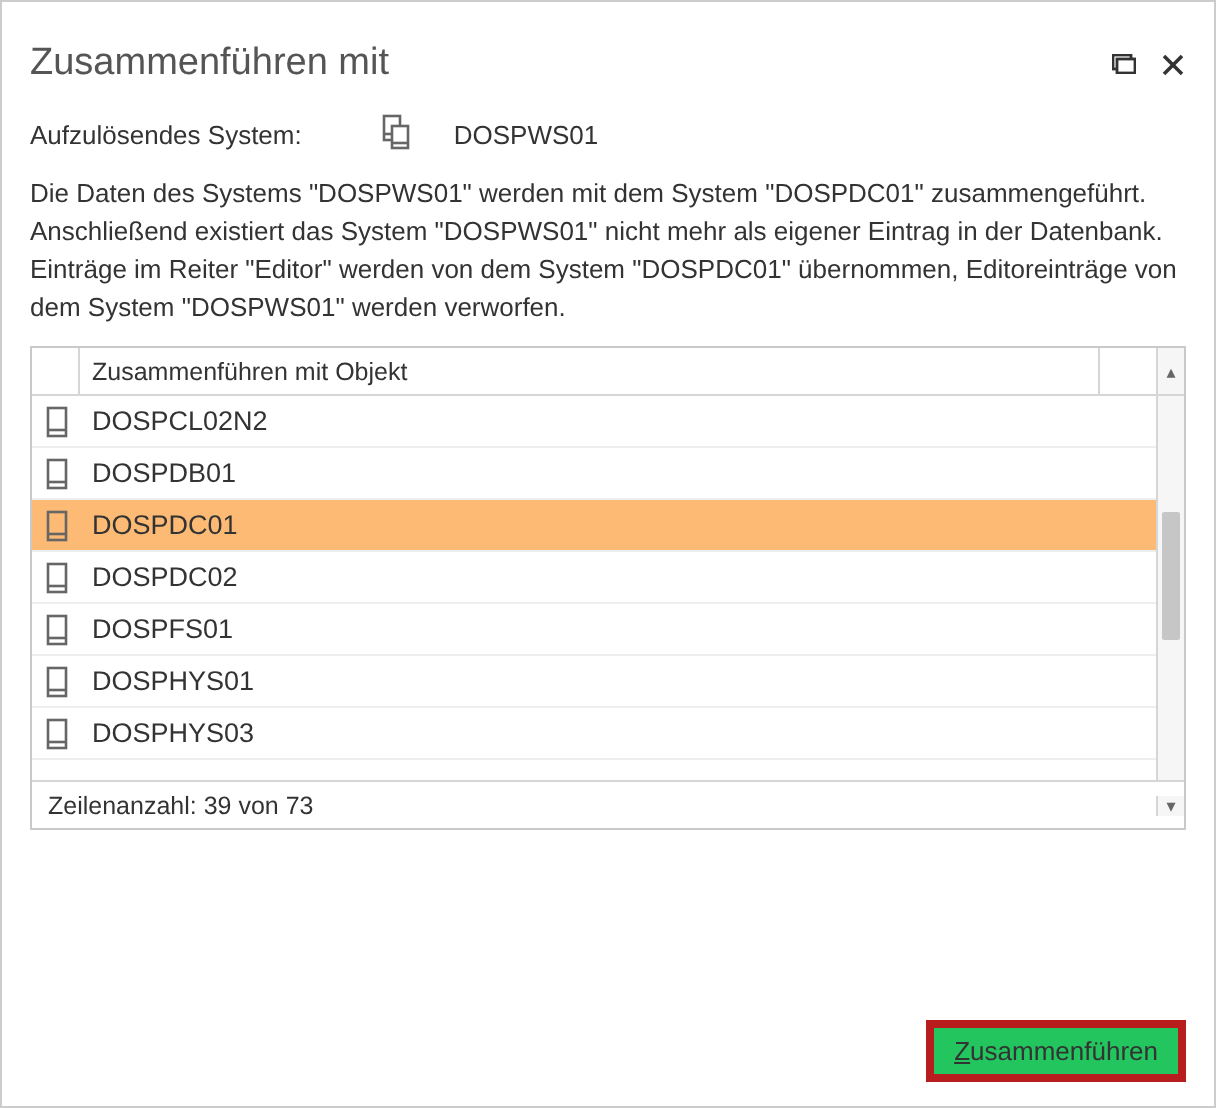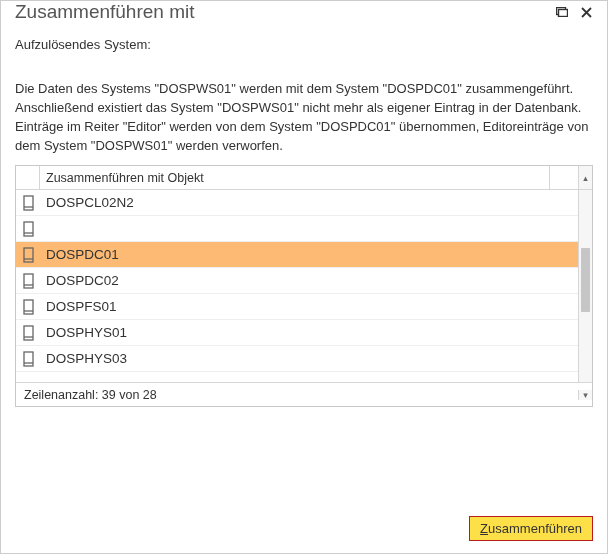--- a/index.html
+++ b/index.html
@@ -2,27 +2,27 @@
 <html><head>
 <meta charset="utf-8">
 <style>
   * { box-sizing: border-box; }
   html, body { margin:0; padding:0; }
   body {
     width:608px; height:554px;
     font-family: "Segoe UI", Arial, sans-serif;
     font-size:13px; color:#333; background:#fff;
   }
-  .dialog { border:1px solid #ccc; width:608px; height:554px; padding:0 14px; position:relative; }
+  .dialog { border:1px solid #ccc; width:608px; height:554px; padding:20px 14px; position:relative; }
   .titlebar { display:flex; align-items:center; justify-content:space-between; margin-bottom:10px;}
   .title { font-size:19px; color:#555; font-weight:400;}
   .winbtns { display:flex; gap:10px; align-items:center; }
   .winbtn { width:14px; height:14px; display:flex; align-items:center; justify-content:center; font-size:13px; color:#333; cursor:pointer; }
   .winbtn svg { display:block; }
-  .resolving { display:flex; align-items:center; gap:40px; margin:14px 0 28px 0; color:#333;}
+  .resolving { display:flex; align-items:center; gap:40px; margin:14px 0 10px 0; color:#333;}
   .resolving-label { }
   .resolving-value { display:flex; align-items:center; gap:22px; }
   .device-sm { width:14px; height:18px; }
   .desc { line-height:1.45; color:#333; margin-bottom:10px; }
   .table-wrap { border:1px solid #c9c9c9; height:242px; position:relative; display:flex; flex-direction:column; }
   .thead { display:flex; border-bottom:1px solid #d6d6d6; background:#fff; height:24px; align-items:stretch;}
   .th { border-right:1px solid #d6d6d6; display:flex; align-items:center; padding:0 6px; color:#333; font-size:12.5px;}
   .th.icon { width:24px; }
   .th.name { flex:1; }
   .th.end { width:28px; border-right:none;}
@@ -33,21 +33,21 @@
   .row.sel { background:#fdba74; }
   .row .cell-icon { width:24px; display:flex; align-items:center; justify-content:center; }
   .row .cell-name { flex:1; padding:0 6px; font-size:13.5px; color:#333;}
   .row .cell-end { width:28px; }
   .vscroll { width:14px; border-left:1px solid #d6d6d6; background:#f6f6f6; position:relative; }
   .vscroll .thumb { position:absolute; left:2px; right:2px; top:58px; height:64px; background:#c6c6c6; border-radius:1px;}
   .tfoot { height:24px; border-top:1px solid #d6d6d6; display:flex; align-items:center; }
   .tfoot .count { flex:1; padding:0 8px; font-size:12.5px; color:#333;}
   .scroll-down { width:14px; border-left:1px solid #d6d6d6; display:flex; align-items:center; justify-content:center; background:#f6f6f6;}
   .buttons { position:absolute; right:14px; bottom:12px; display:flex; gap:6px; }
-  .btn { border:1px solid #b91c1c; background:#fde047; padding:4px 10px; font-size:13px; color:#333; cursor:pointer; }
+  .btn { border:4px solid #b91c1c; background:#22c55e; padding:4px 10px; font-size:13px; color:#333; cursor:pointer; }
   .btn u { text-decoration: underline; }
   .tri { font-size:9px; color:#666; }
   .dev-icon { width:11px; height:16px; }
   .dev-icon rect { fill:none; stroke:#666; stroke-width:1.3; }
   .dev-icon line { stroke:#666; stroke-width:1.3; }
 </style>
 </head>
 <body>
 
 <div class="dialog">
@@ -65,20 +65,31 @@
         <svg width="11" height="11" viewBox="0 0 11 11">
           <line x1="1" y1="1" x2="10" y2="10" stroke="#333" stroke-width="1.8"></line>
           <line x1="10" y1="1" x2="1" y2="10" stroke="#333" stroke-width="1.8"></line>
         </svg>
       </div>
     </div>
   </div>
 
   <div class="resolving">
     <span class="resolving-label">Aufzulösendes System:</span>
+    <span class="resolving-value">
+      <span>
+        <svg class="device-sm" viewBox="0 0 14 18">
+          <rect x="1" y="1" width="8" height="12" fill="none" stroke="#666" stroke-width="1.3"></rect>
+          <line x1="1" y1="10" x2="9" y2="10" stroke="#666" stroke-width="1.3"></line>
+          <rect x="5" y="6" width="8" height="11" fill="#fff" stroke="#666" stroke-width="1.3"></rect>
+          <line x1="5" y1="14.5" x2="13" y2="14.5" stroke="#666" stroke-width="1.3"></line>
+        </svg>
+      </span>
+      <span>DOSPWS01</span>
+    </span>
   </div>
 
   <div class="desc">Die Daten des Systems "DOSPWS01" werden mit dem System "DOSPDC01" zusammengeführt. Anschließend existiert das System "DOSPWS01" nicht mehr als eigener Eintrag in der Datenbank. Einträge im Reiter "Editor" werden von dem System "DOSPDC01" übernommen, Editoreinträge von dem System "DOSPWS01" werden verworfen.</div>
 
   <div class="table-wrap">
     <div class="thead">
       <div class="th icon"></div>
       <div class="th name">Zusammenführen mit Objekt</div>
       <div class="th end"></div>
       <div class="scroll-up">
@@ -97,20 +108,21 @@
             <div class="cell-name">DOSPCL02N2</div>
             <div class="cell-end"></div>
           </div>
           <div class="row">
             <div class="cell-icon">
               <svg class="dev-icon" viewBox="0 0 11 16">
                 <rect x="1" y="1" width="9" height="14"></rect>
                 <line x1="1" y1="12" x2="10" y2="12"></line>
               </svg>
             </div>
+            <div class="cell-name">DOSPDB01</div>
             <div class="cell-end"></div>
           </div>
           <div class="row sel">
             <div class="cell-icon">
               <svg class="dev-icon" viewBox="0 0 11 16">
                 <rect x="1" y="1" width="9" height="14"></rect>
                 <line x1="1" y1="12" x2="10" y2="12"></line>
               </svg>
             </div>
             <div class="cell-name">DOSPDC01</div>
@@ -155,21 +167,21 @@
             </div>
             <div class="cell-name">DOSPHYS03</div>
             <div class="cell-end"></div>
           </div>
         </div>
       <div class="vscroll">
         <div class="thumb"></div>
       </div>
     </div>
     <div class="tfoot">
-      <div class="count">Zeilenanzahl: 39 von 28</div>
+      <div class="count">Zeilenanzahl: 39 von 73</div>
       <div class="scroll-down">
           <span class="tri">▾</span>
         </div>
     </div>
   </div>
 
   <div class="buttons">
     <button class="btn"><u>Z</u><span>usammenführen</span></button>
   </div>
 

